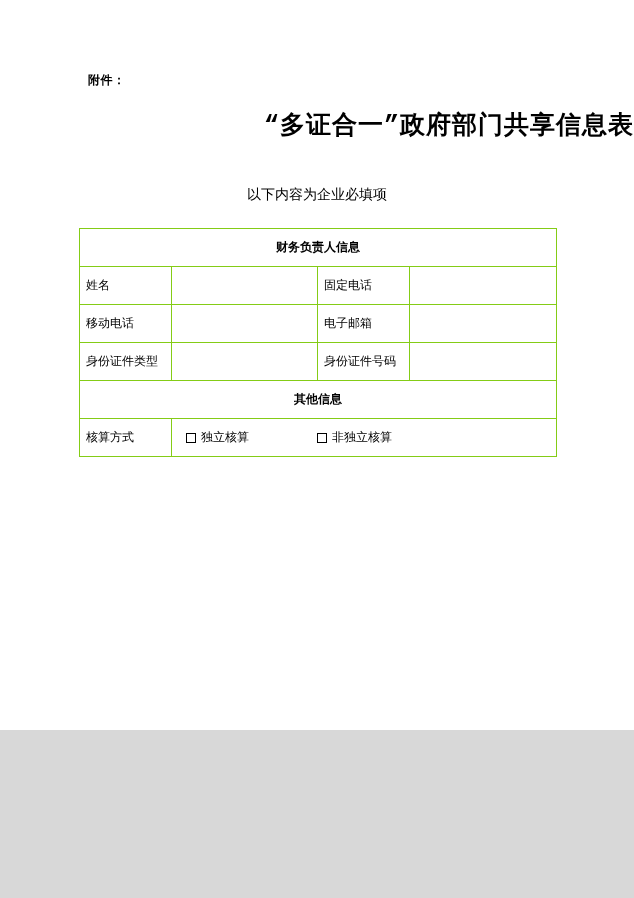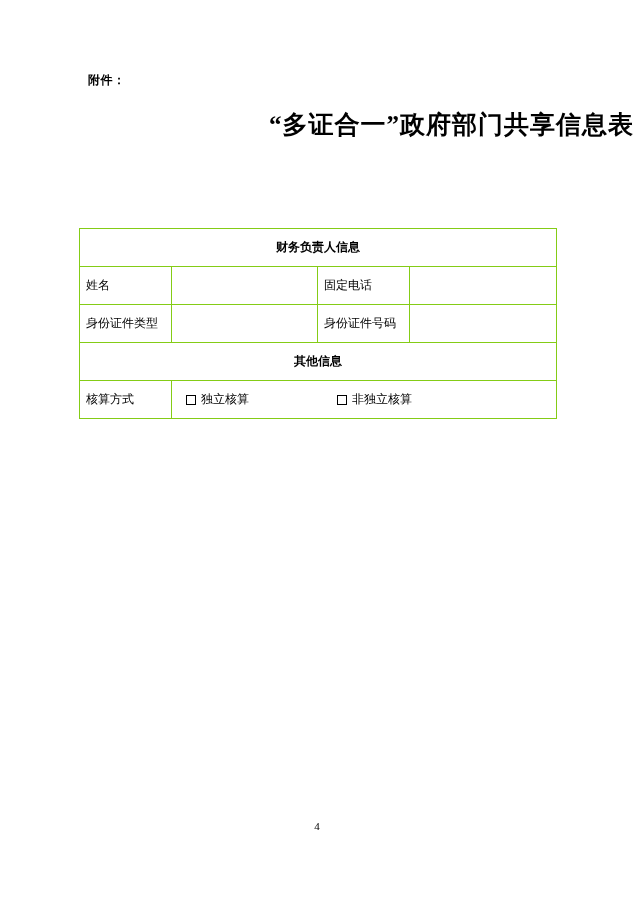--- a/index.html
+++ b/index.html
@@ -6,25 +6,26 @@
     margin: 0;
     padding: 0;
     background: #d8d8d8;
   }
   body {
     font-family: "Liberation Serif", "DejaVu Serif", serif;
   }
   .page {
     position: relative;
     width: 634px;
-    height: 898px;
+    height: 730px;
     background: #ffffff;
     margin: 0 auto;
     overflow: hidden;
     box-sizing: border-box;
+    font-family: Liberation Mono, monospace;
   }
   .attachment-label {
     position: absolute;
     left: 88px;
     top: 72px;
     font-size: 12px;
     font-weight: bold;
     letter-spacing: 0.5px;
     color: #000;
   }
@@ -74,21 +75,21 @@
     text-align: left;
     width: 92px;
     font-size: 12px;
   }
   td.value-cell {
     background: #ffffff;
   }
   .checkbox-row {
     display: flex;
     align-items: center;
-    gap: 88px;
+    gap: 68px;
     padding-left: 8px;
   }
   .checkbox-item {
     display: flex;
     align-items: center;
     font-size: 12px;
     white-space: nowrap;
   }
   .checkbox-box {
     display: inline-block;
@@ -114,40 +115,47 @@
 </style>
 </head>
 <body>
 
 <div class="page">
 
   <div class="attachment-label">附件：</div>
 
   <div class="doc-title">“多证合一”政府部门共享信息表</div>
 
+  <div class="subtitle">以下内容为企业必填项</div>
 
   <table class="info-table">
     <colgroup>
       <col style="width:92px">
       <col style="width:146px">
       <col style="width:92px">
       <col style="width:147px">
     </colgroup>
     <tbody>
       <tr>
         <td class="section-header" colspan="4">财务负责人信息</td>
       </tr>
 
       <tr>
         <td class="label-cell">姓名</td>
         <td class="value-cell"></td>
         <td class="label-cell">固定电话</td>
         <td class="value-cell"></td>
       </tr>
 
+      <tr>
+        <td class="label-cell">移动电话</td>
+        <td class="value-cell"></td>
+        <td class="label-cell">电子邮箱</td>
+        <td class="value-cell"></td>
+      </tr>
 
       <tr>
         <td class="label-cell">身份证件类型</td>
         <td class="value-cell"></td>
         <td class="label-cell">身份证件号码</td>
         <td class="value-cell"></td>
       </tr>
 
       <tr>
         <td class="section-header" colspan="4">其他信息</td>

